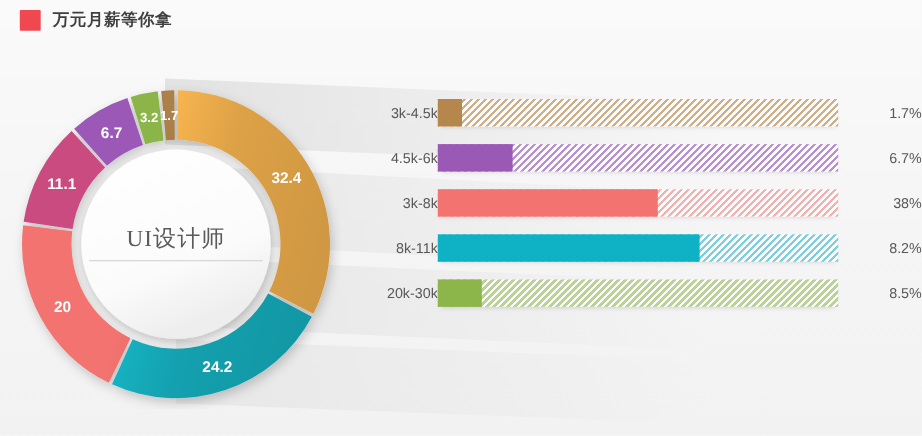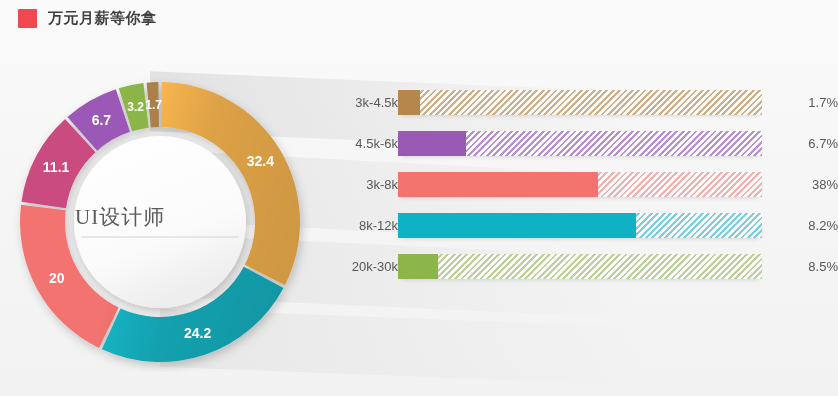--- a/index.html
+++ b/index.html
@@ -92,20 +92,21 @@
     text-anchor: middle;
     dominant-baseline: central;
   }
   .seg-label.sm { font-size: 12px; }
 
   #donut-center-text {
     position: absolute;
     left: 50%; top: 50%;
     transform: translate(-50%, -50%);
     width: 170px;
+    text-align: center;
     color: #5b5b5b;
   }
   .center-line {
     font-size: 21px;
     line-height: 30px;
     letter-spacing: 1px;
     font-family: "Liberation Serif", "DejaVu Serif", serif;
     white-space: nowrap;
   }
   #center-divider {
@@ -245,21 +246,21 @@
       </div>
       <div class="bar-row">
         <div class="bar-label">3k-8k</div>
         <div class="bar-track">
           <div class="bar-hatch" style="background: repeating-linear-gradient(-45deg, rgb(240, 178, 176) 0px, rgb(240, 178, 176) 2px, rgba(255, 255, 255, 0) 2px, rgba(255, 255, 255, 0) 4.5px), rgb(251, 251, 251);"></div>
           <div class="bar-fill" style="width: 200px; background: rgb(242, 115, 111);"></div>
         </div>
         <div class="bar-pct">38%</div>
       </div>
       <div class="bar-row">
-        <div class="bar-label">8k-12k</div>
+        <div class="bar-label">8k-11k</div>
         <div class="bar-track">
           <div class="bar-hatch" style="background: repeating-linear-gradient(-45deg, rgb(126, 207, 219) 0px, rgb(126, 207, 219) 2px, rgba(255, 255, 255, 0) 2px, rgba(255, 255, 255, 0) 4.5px), rgb(251, 251, 251);"></div>
           <div class="bar-fill" style="width: 238px; background: rgb(15, 178, 196);"></div>
         </div>
         <div class="bar-pct">8.2%</div>
       </div>
       <div class="bar-row">
         <div class="bar-label">20k-30k</div>
         <div class="bar-track">
           <div class="bar-hatch" style="background: repeating-linear-gradient(-45deg, rgb(188, 209, 153) 0px, rgb(188, 209, 153) 2px, rgba(255, 255, 255, 0) 2px, rgba(255, 255, 255, 0) 4.5px), rgb(251, 251, 251);"></div>

